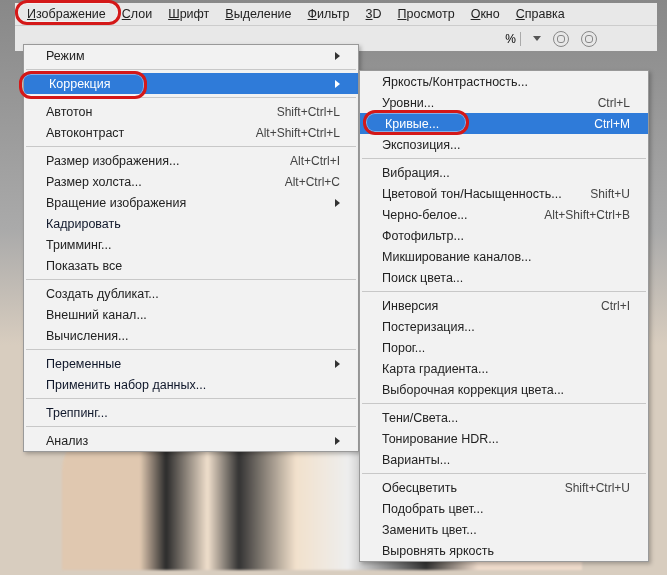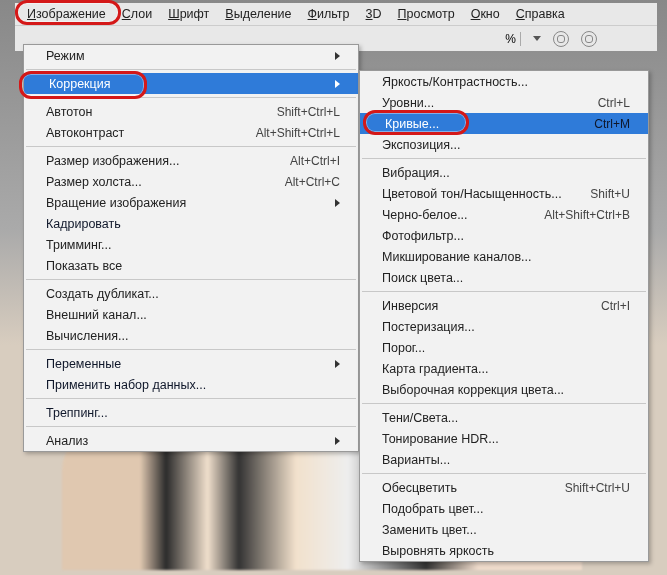--- a/index.html
+++ b/index.html
@@ -15,21 +15,21 @@
   .toolbar .pct { border-right: 1px solid #aaa; padding-right: 4px; }
   .toolbar .iconbtn { width:16px; height:16px; border:1px solid #888; border-radius:8px; position:relative;}
   .toolbar .iconbtn::after{content:"";position:absolute;width:6px;height:6px;border:1px solid #888;border-radius:3px;top:3px;left:3px;}
   .left-dropdown, .right-dropdown { position: absolute; background: #f2f2f2; border: 1px solid #999; box-shadow: 2px 2px 4px rgba(0,0,0,.25); font-size: 12.5px; color: #222; }
   .left-dropdown { top: 25px; left: 23px; width: 336px; margin-top: 19px; }
   .right-dropdown { top: 70px; left: 359px; width: 290px; }
   .mi { display: flex; align-items: center; justify-content: space-between; padding: 3px 18px 3px 22px; height: 21px; white-space: nowrap; }
   .mi .sc { color: #444; font-size: 12px; }
   .mi.disabled { color: #0f172a; }
   .mi.selected { background: #2f7bd9; color: #fff; padding-left: 25px; }
-  .mi.selected .sc { color: #0f172a; }
+  .mi.selected .sc { color: #ffffff; }
   .mi.hasarrow::after { content: ""; margin-left: 6px; border-style: solid; border-width: 4px 0 4px 5px; border-color: transparent transparent transparent #333; }
   .mi.selected.hasarrow::after { border-left-color: #fff; }
   .sep { height: 1px; background: #c8c8c8; margin: 3px 2px; }
 
   .ring { position: absolute; border: 3px solid #d41818; border-radius: 12px; box-shadow: 0 0 0 1px rgba(255,255,255,.4) inset; pointer-events:none; }
   .ring1 { top: 0px; left: 15px; width: 106px; height: 25px; }
   .ring2 { top: 71px; left: 19px; width: 128px; height: 28px; }
   .ring3 { top: 110px; left: 363px; width: 106px; height: 25px; }
 </style>
 </head>

